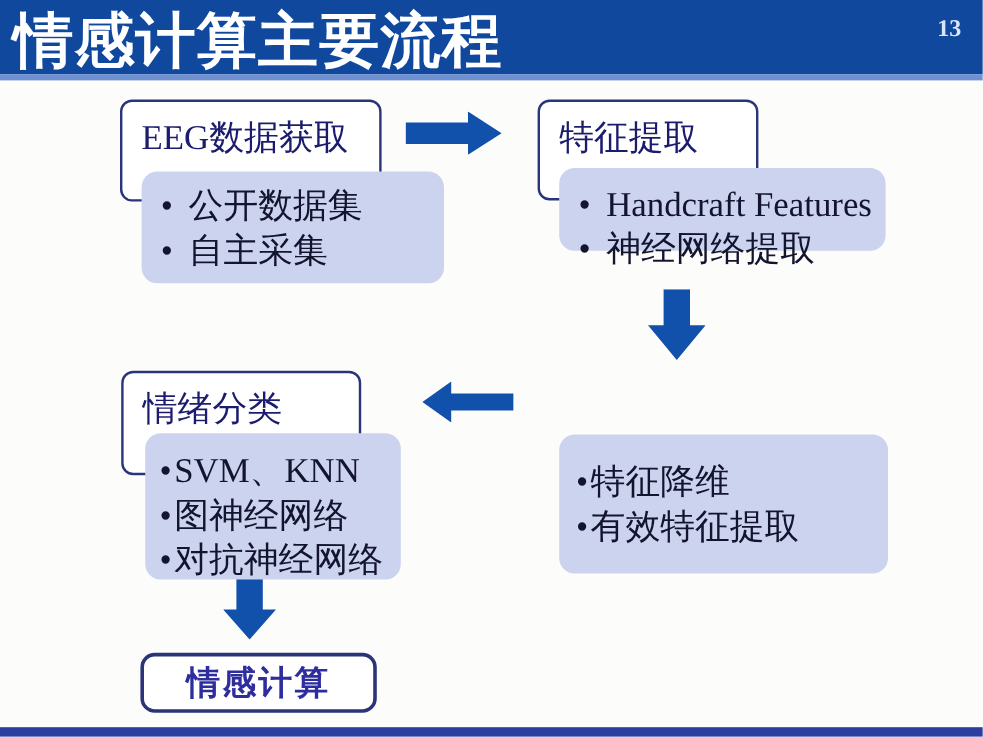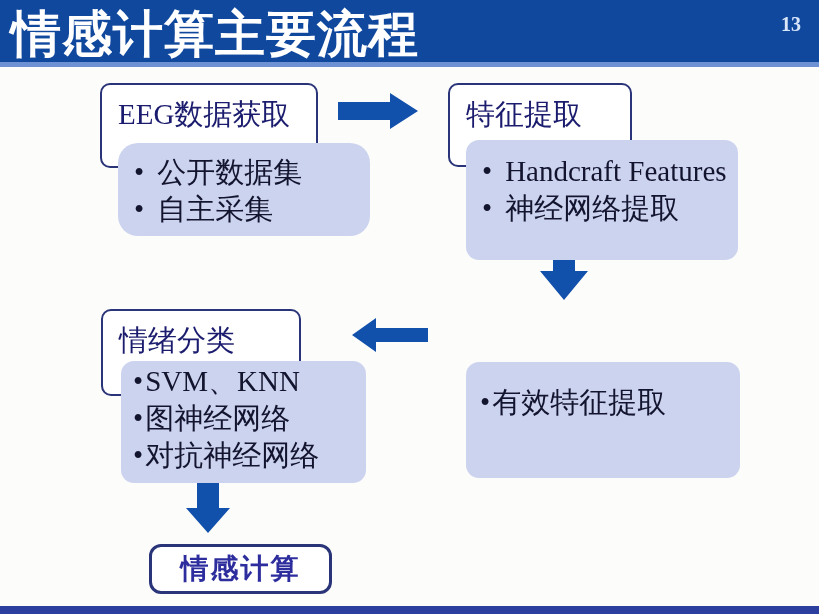--- a/index.html
+++ b/index.html
@@ -78,69 +78,70 @@
 <div class="slide">
 
   <div class="header"></div>
   <div class="header-strip"></div>
   <div class="slide-title">情感计算主要流程</div>
   <div class="page-number">13</div>
 
   <div class="node" style="left:100px; top:83px; width:218px; height:85px;">
     <div class="node-title">EEG数据获取</div>
   </div>
-  <div class="detail" style="left:118px; top:143px; width:252px; height:93px; padding:11px 0 0 16px;border-radius:20px;">
+  <div class="detail" style="left:118px; top:143px; width:252px; height:93px; padding:11px 0 0 16px;">
     <ul class="bullets spaced">
       <li>公开数据集</li>
       <li>自主采集</li>
     </ul>
   </div>
 
   <svg class="arrow" style="left:338px; top:93px;" width="80" height="36" viewBox="0 0 80 36">
     <polygon points="0,9 52,9 52,0 80,18 52,36 52,27 0,27"></polygon>
   </svg>
 
   <div class="node" style="left:448px; top:83px; width:184px; height:84px;">
     <div class="node-title">特征提取</div>
   </div>
-  <div class="detail" style="left:466px; top:140px; width:272px; height:120px; padding:13px 0 0 16px;">
+  <div class="detail" style="left:466px; top:140px; width:272px; height:69px; padding:13px 0 0 16px;">
     <ul class="bullets spaced">
       <li>Handcraft Features</li>
       <li>神经网络提取</li>
     </ul>
   </div>
 
   <svg class="arrow" style="left:540px; top:241px;" width="48" height="59" viewBox="0 0 48 59">
     <polygon points="13,0 35,0 35,30 48,30 24,59 0,30 13,30"></polygon>
   </svg>
 
   <div class="detail" style="left:466px; top:362px; width:274px; height:116px; padding:22px 0 0 14px;">
     <ul class="bullets tight">
+      <li>特征降维</li>
       <li>有效特征提取</li>
     </ul>
   </div>
 
   <svg class="arrow" style="left:352px; top:318px;" width="76" height="34" viewBox="0 0 76 34">
     <polygon points="76,10 24,10 24,0 0,17 24,34 24,24 76,24"></polygon>
   </svg>
 
   <div class="node" style="left:101px; top:309px; width:200px; height:87px;">
     <div class="node-title">情绪分类</div>
   </div>
-  <div class="detail" style="left:121px; top:361px; width:245px; height:122px; padding:2px 0 0 12px;">
+  <div class="detail" style="left:121px; top:361px; width:213px; height:122px; padding:14px 0 0 12px;">
     <ul class="bullets tight">
       <li>SVM、KNN</li>
       <li>图神经网络</li>
       <li>对抗神经网络</li>
     </ul>
   </div>
 
   <svg class="arrow" style="left:186px; top:482px;" width="44" height="51" viewBox="0 0 44 51">
     <polygon points="11,0 33,0 33,26 44,26 22,51 0,26 11,26"></polygon>
   </svg>
 
-  <div class="terminal" style="left:117px; top:544px; width:183px; height:50px;margin-left:32px;">
+  <div class="terminal" style="left:117px; top:544px; width:197px; height:50px;">
     <span>情感计算</span>
   </div>
 
   <div class="bottom-bar"></div>
 
 </div>
 
 </body></html>

